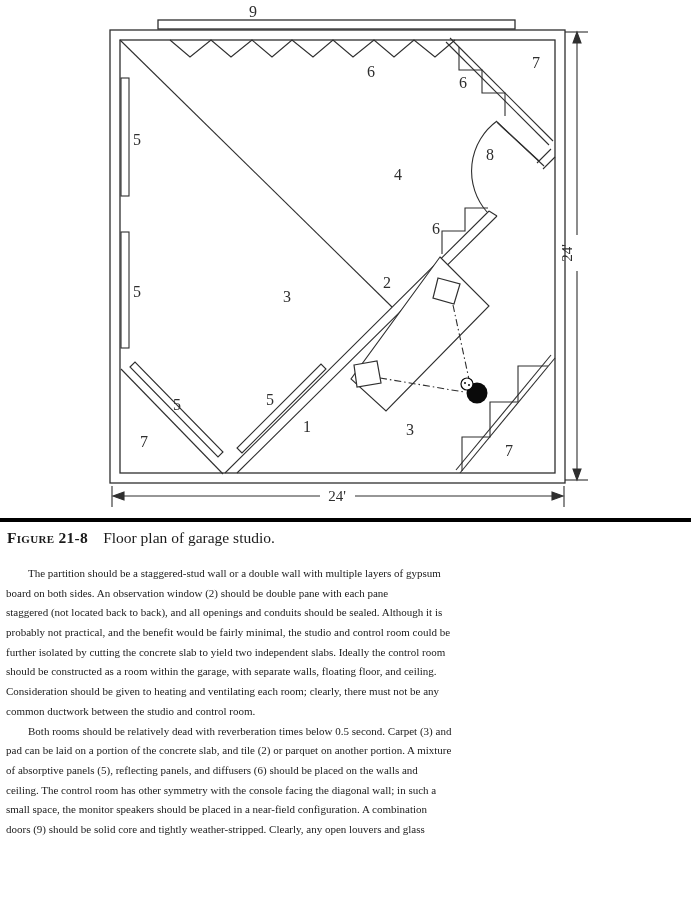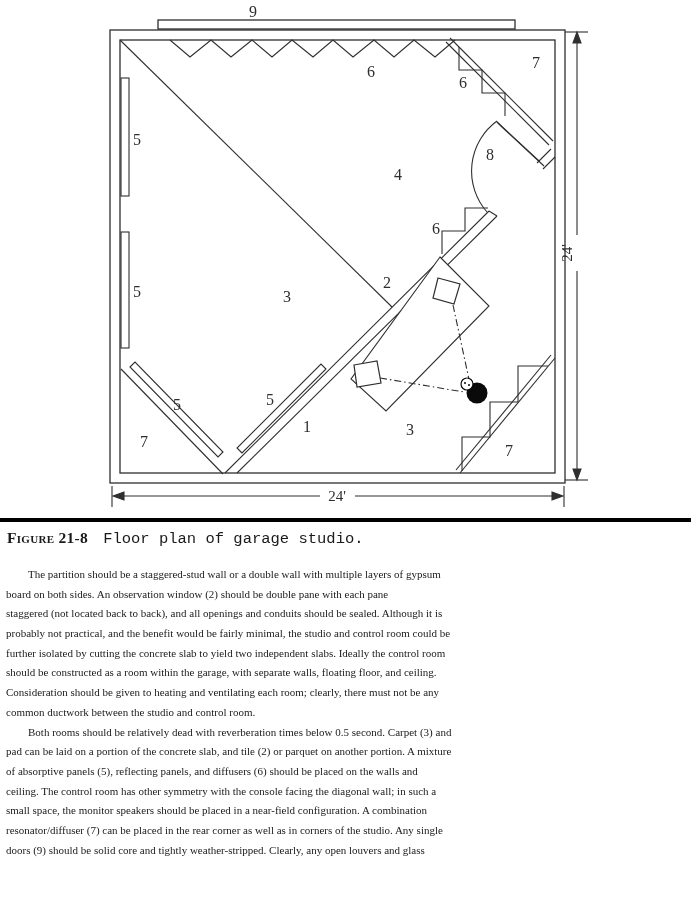--- a/index.html
+++ b/index.html
@@ -5,21 +5,21 @@
   html,body{margin:0;padding:0;background:#fff;}
   .page{position:relative;width:695px;height:900px;background:#fff;overflow:hidden;
         font-family:"Liberation Serif", serif;color:#1a1a1a;}
   .plan-wrap{width:695px;height:515px;}
   svg{display:block;}
   svg text{font-family:"Liberation Serif", serif;font-size:16px;fill:#2e2e2e;}
   svg .dimtxt{font-size:15px;}
   .caption-rule{height:4px;background:#000;width:691px;margin-top:3px;}
   .caption{margin:7px 0 0 7px;font-size:15.5px;white-space:nowrap;}
   .cap-label{font-weight:bold;font-variant:small-caps;letter-spacing:.3px;}
-  .cap-text{margin-left:15px;font-family:Liberation Mono, monospace;}
+  .cap-text{margin-left:15px;}
   .bodytext{margin:17px 4px 0 6px;font-size:11px;line-height:19.7px;white-space:nowrap;}
   .tline{height:19.7px;}
   .tline.indent{text-indent:22px;}
 </style>
 </head>
 <body>
 
 <div class="page">
 
   <div class="plan-wrap">
@@ -146,17 +146,16 @@
     <div class="tline">probably not practical, and the benefit would be fairly minimal, the studio and control room could be</div>
     <div class="tline">further isolated by cutting the concrete slab to yield two independent slabs. Ideally the control room</div>
     <div class="tline">should be constructed as a room within the garage, with separate walls, floating floor, and ceiling.</div>
     <div class="tline">Consideration should be given to heating and ventilating each room; clearly, there must not be any</div>
     <div class="tline">common ductwork between the studio and control room.</div>
     <div class="tline indent">Both rooms should be relatively dead with reverberation times below 0.5 second. Carpet (3) and</div>
     <div class="tline">pad can be laid on a portion of the concrete slab, and tile (2) or parquet on another portion. A mixture</div>
     <div class="tline">of absorptive panels (5), reflecting panels, and diffusers (6) should be placed on the walls and</div>
     <div class="tline">ceiling. The control room has other symmetry with the console facing the diagonal wall; in such a</div>
     <div class="tline">small space, the monitor speakers should be placed in a near-field configuration. A combination</div>
-    <div class="tline">resonator/diffuser (7) can be placed in the rear corner as well as in corners of the studio. Any single</div>
     <div class="tline">doors (9) should be solid core and tightly weather-stripped. Clearly, any open louvers and glass</div>
   </div>
 
 </div>
 
 </body></html>

